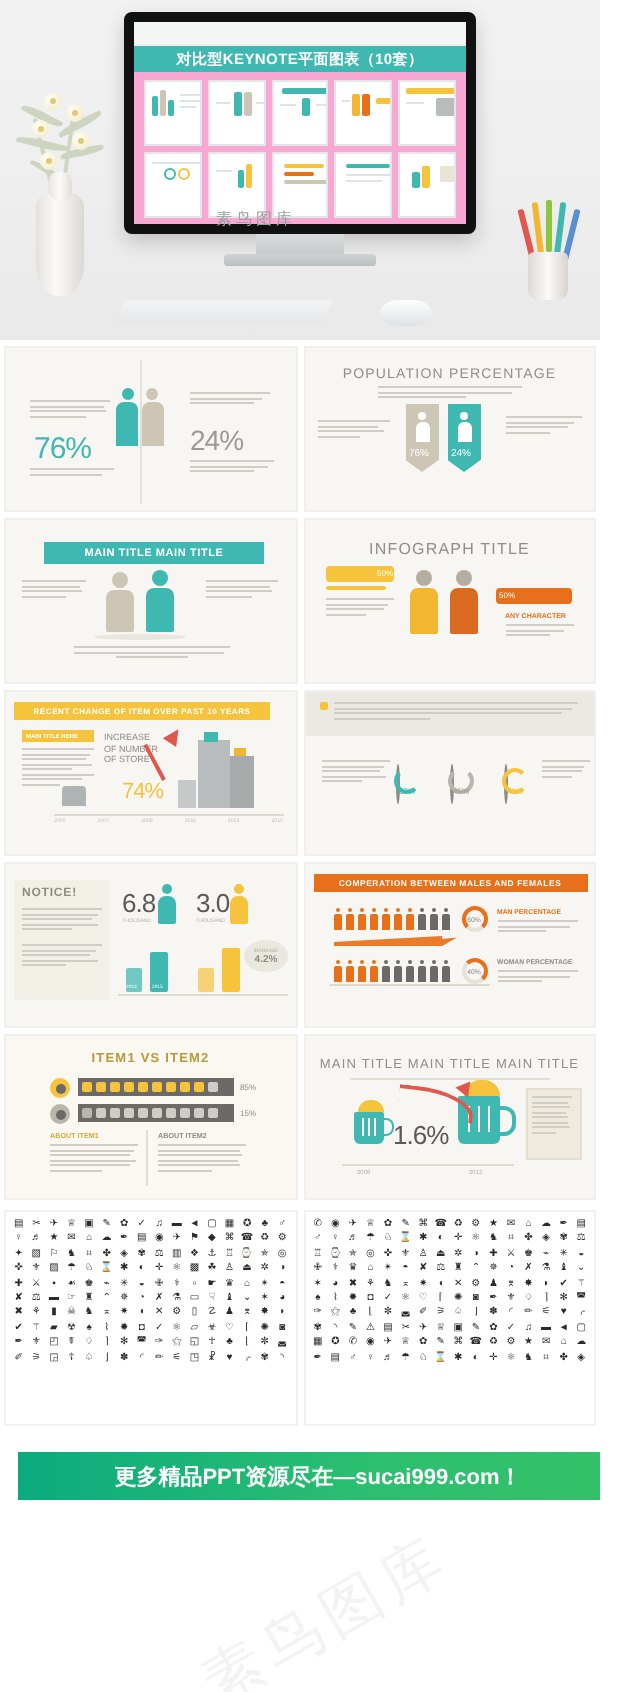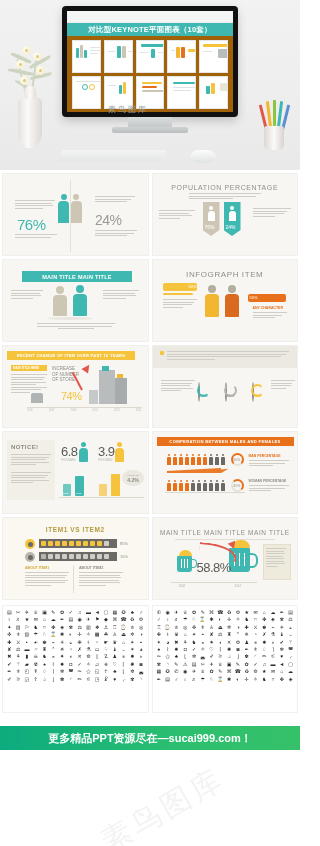--- a/index.html
+++ b/index.html
@@ -27,21 +27,21 @@
   .bloom:after{content:"";position:absolute;left:3px;top:3px;width:3px;height:3px;
          border-radius:50%;background:#e0c878;}
   
   .cup{position:absolute;left:264px;top:126px;width:20px;height:24px;
        background:linear-gradient(90deg,#dcd8d4,#fbfafa,#d8d3cf);border-radius:3px 3px 5px 5px;}
   .pencil{position:absolute;width:3px;height:26px;border-radius:1px;transform-origin:bottom center;}
   
   .monitor{position:absolute;left:62px;top:6px;width:176px;height:111px;
            background:#111;border-radius:4px;padding:5px;box-sizing:border-box;
            box-shadow:0 4px 10px rgba(0,0,0,.18);}
-  .screen{width:100%;height:100%;background:#a16207;overflow:hidden;position:relative;}
+  .screen{width:100%;height:100%;background:#f9a8d4;overflow:hidden;position:relative;}
   .screen-topbar{height:11px;background:#f4f6f6;border-bottom:1px solid #eceeee;}
   .screen-title{height:13px;background:#3fb8b1;color:#fff;font-size:7.5px;
                 display:flex;align-items:center;justify-content:center;letter-spacing:.2px;font-weight:bold;}
   .thumbs{padding:4px 5px;display:grid;grid-template-columns:repeat(5,1fr);
           grid-template-rows:repeat(2,1fr);gap:3px;height:calc(100% - 24px);box-sizing:border-box;}
   .thumb{background:#fff;border:1px solid #e4e7e7;position:relative;overflow:hidden;}
   .tline{position:absolute;background:#dfe3e3;height:1px;}
   .tbar{position:absolute;border-radius:1px;}
   .neck{position:absolute;left:128px;top:117px;width:44px;height:10px;
         background:linear-gradient(180deg,#d9dcdd,#c6cacb);}
@@ -78,21 +78,21 @@
   .txtblk span{display:block;height:1px;background:#cfcdc6;margin-bottom:1.5px;}
 
   
   .iconwrap{padding:2px 2px 0;display:flex;gap:3px;}
   .iconpanel{flex:1;background:#fff;border:1px solid #f1f1f1;padding:3px 2px;
              box-sizing:border-box;height:108px;overflow:hidden;}
   .igrid{display:grid;grid-template-columns:repeat(16,1fr);gap:1px 0;}
   .ico{font-size:5px;line-height:6.4px;text-align:center;color:#2b2b2b;}
 
   
-  .footer{position:absolute;left:0;top:726px;width:300px;}
+  .footer{position:absolute;left:0;top:726px;width:300px;padding-left:9px;}
   .fband{height:24px;display:flex;align-items:center;justify-content:center;color:#fff;}
   .fband.teal{background:linear-gradient(90deg,#0cab7f,#2cbf6f 60%,#36c169);font-size:11px;font-weight:bold;}
   .fband.green{background:#8cc63f;font-size:11px;font-weight:bold;letter-spacing:.2px;}
   .wm-big{position:absolute;left:95px;top:790px;font-size:30px;color:#f3f3f3;
           transform:rotate(-30deg);letter-spacing:4px;pointer-events:none;}
 </style>
 </head>
 <body>
 
 <div class="page">
@@ -292,21 +292,21 @@
             <span style="width:64%"></span>
         </div>
         <div class="txtblk" style="left:34px;top:63px;width:78px">
           <span style="width:100%"></span>
             <span style="width:96%"></span>
             <span style="width:46%;margin:0 auto"></span>
         </div>
       </div>
 
       <div class="slide">
-        <div class="s-title" style="top:10px;font-size:8px;color:#8e8f8a">INFOGRAPH ITEM</div>
+        <div class="s-title" style="top:10px;font-size:8px;color:#8e8f8a">INFOGRAPH TITLE</div>
         <div class="pill" style="left:10px;top:23px;width:34px;height:8px;background:#f5c33c"></div>
         <div style="position:absolute;left:36px;top:24px;font-size:4px;color:#fff">50%</div>
         <div class="pill" style="left:10px;top:33px;width:30px;height:2px;background:#f5c33c"></div>
         <div class="txtblk" style="left:10px;top:39px;width:34px">
           <span style="width:100%"></span>
             <span style="width:92%"></span>
             <span style="width:86%"></span>
             <span style="width:60%"></span>
         </div>
         <div class="fig-head" style="left:55px;top:25px;width:8px;height:8px;border-radius:50%;background:#b4aea0"></div>
@@ -415,21 +415,21 @@
           <span style="width:100%"></span>
             <span style="width:92%"></span>
             <span style="width:86%"></span>
             <span style="width:94%"></span>
             <span style="width:56%"></span>
         </div>
         <div class="big" style="left:58px;top:12px;font-size:13px;color:#5b5a56">6.8</div>
         <div style="position:absolute;left:58px;top:27px;font-size:2.6px;color:#b4b2ab">THOUSAND</div>
         <div class="fig-head" style="left:78px;top:10px;width:5px;height:5px;border-radius:50%;background:#3fb8b1"></div>
         <div class="fig-body" style="left:76px;top:16px;width:9px;height:14px;background:#3fb8b1"></div>
-        <div class="big" style="left:95px;top:12px;font-size:13px;color:#5b5a56">3.9</div>
+        <div class="big" style="left:95px;top:12px;font-size:13px;color:#5b5a56">3.0</div>
         <div style="position:absolute;left:95px;top:27px;font-size:2.6px;color:#b4b2ab">THOUSAND</div>
         <div class="fig-head" style="left:114px;top:10px;width:5px;height:5px;border-radius:50%;background:#f5c33c"></div>
         <div class="fig-body" style="left:112px;top:16px;width:9px;height:14px;background:#f5c33c"></div>
         <div class="bar" style="left:60px;top:52px;width:8px;height:12px;background:#6fc9c3"></div>
         <div class="bar" style="left:72px;top:44px;width:9px;height:20px;background:#3fb8b1"></div>
         <div class="bar" style="left:96px;top:52px;width:8px;height:12px;background:#f7d176"></div>
         <div class="bar" style="left:108px;top:42px;width:9px;height:22px;background:#f5c33c"></div>
         <div style="position:absolute;left:56px;top:65px;right:4px;height:1px;background:#ddd9cf"></div>
         <div style="position:absolute;left:60px;top:60px;font-size:2.4px;color:#fff">2013</div>
         <div style="position:absolute;left:73px;top:60px;font-size:2.4px;color:#fff">2015</div>
@@ -626,21 +626,21 @@
           <div style="position:absolute;left:21px;top:5px;width:6px;height:11px;border:2px solid #3fb8b1;border-left:none;border-radius:0 6px 6px 0"></div>
           <div style="position:absolute;left:5px;top:5px;width:1.5px;height:13px;background:#fff"></div>
           <div style="position:absolute;left:10px;top:5px;width:1.5px;height:13px;background:#fff"></div>
           <div style="position:absolute;left:15px;top:5px;width:1.5px;height:13px;background:#fff"></div>
         </div>
         <div style="position:absolute;left:46px;top:26px;width:36px;height:14px;
                     border-top:2.5px solid #e2574c;border-right:2.5px solid #e2574c;
                     border-radius:0 80% 0 0;transform:rotate(6deg)"></div>
         <div style="position:absolute;left:76px;top:22px;width:0;height:0;border-left:4px solid transparent;
                     border-right:4px solid transparent;border-bottom:7px solid #e2574c;transform:rotate(38deg)"></div>
-        <div class="big" style="left:44px;top:42px;font-size:13px;color:#5b5a56">58.8%</div>
+        <div class="big" style="left:44px;top:42px;font-size:13px;color:#5b5a56">1.6%</div>
         <div style="position:absolute;left:110px;top:26px;width:26px;height:34px;background:#efebdc;border:1px solid #e4dfcc"></div>
         <div class="txtblk" style="left:113px;top:30px;width:20px">
           <span style="width:100%"></span>
             <span style="width:92%"></span>
             <span style="width:96%"></span>
             <span style="width:88%"></span>
           <span style="width:94%"></span>
             <span style="width:90%"></span>
             <span style="width:96%"></span>
             <span style="width:60%"></span>

